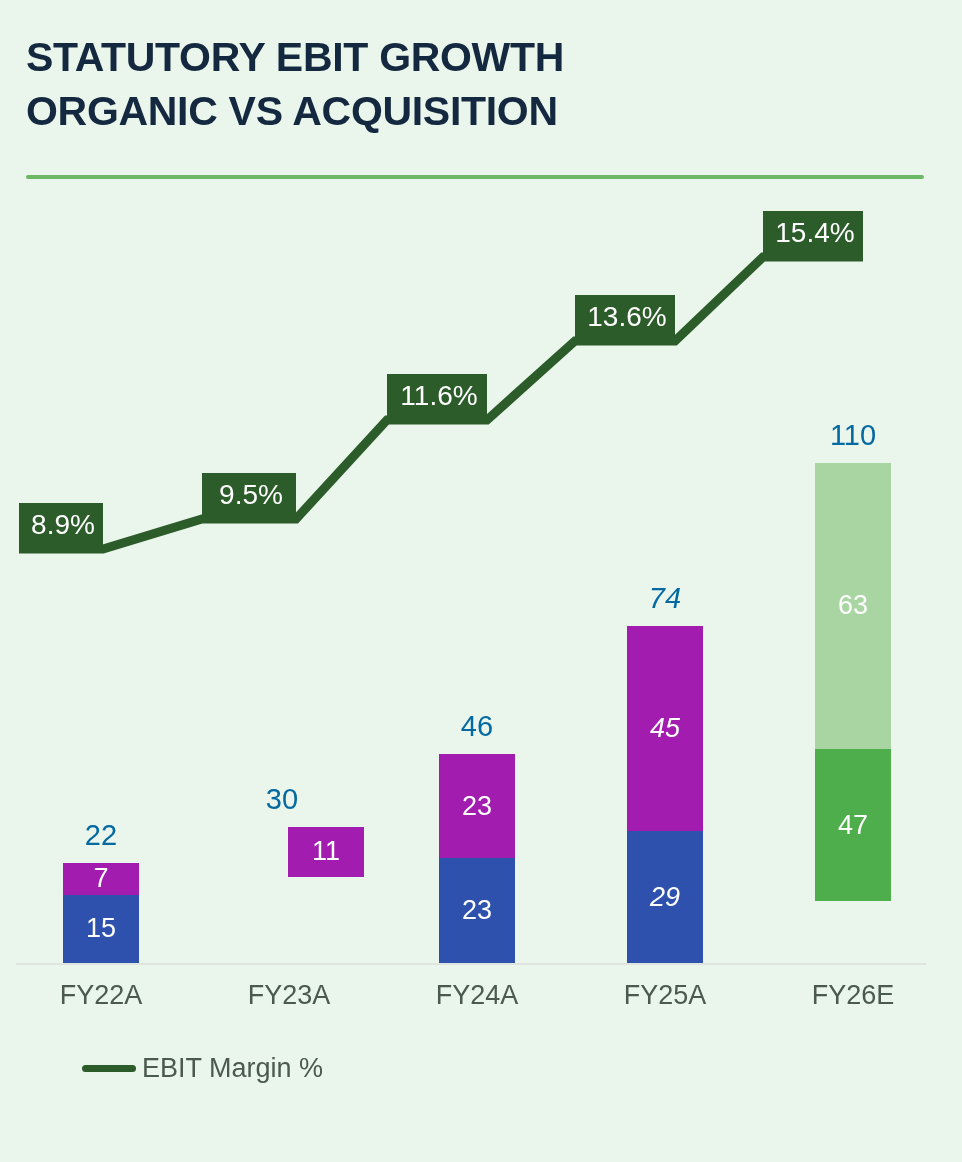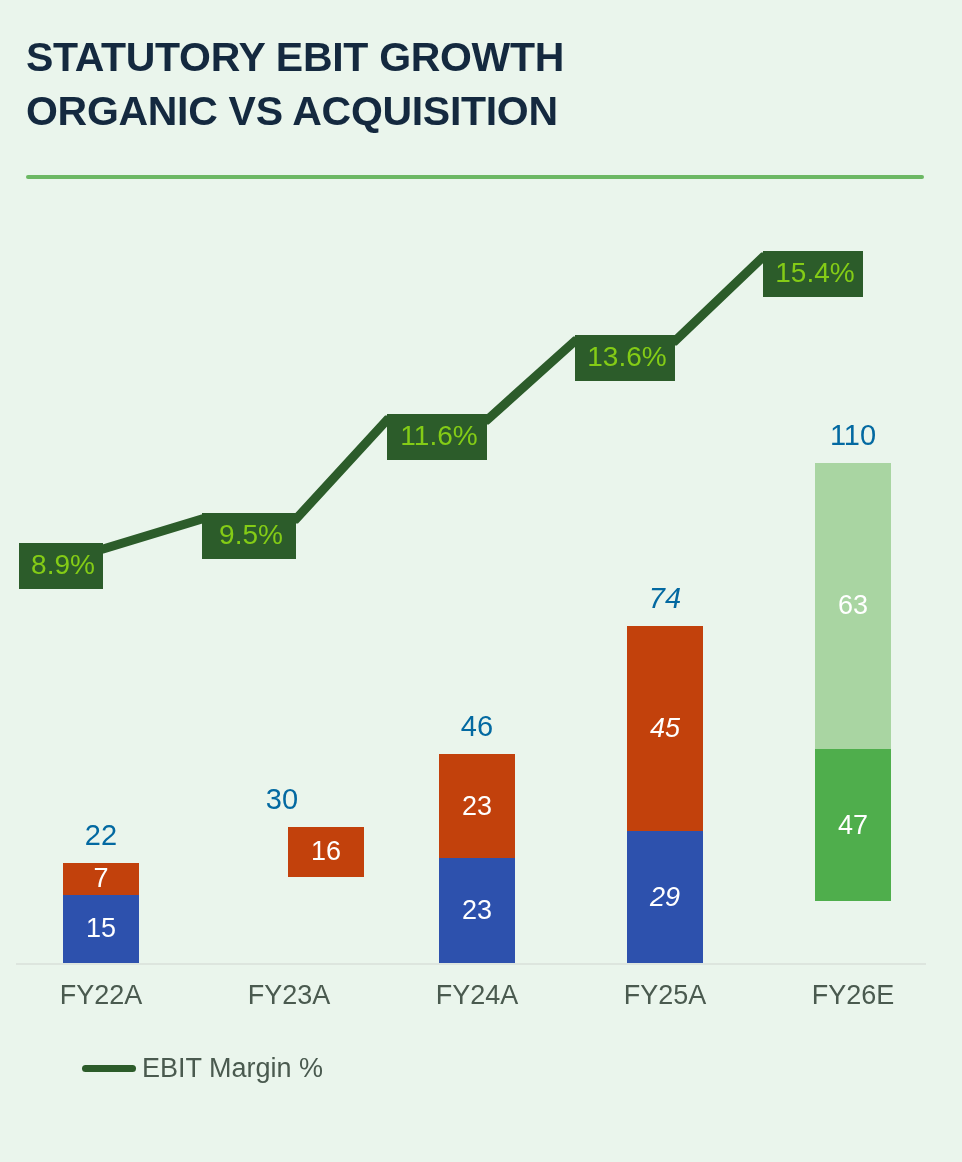--- a/index.html
+++ b/index.html
@@ -72,21 +72,21 @@
     width: 100%;
     display: flex;
     align-items: center;
     justify-content: center;
     color: #ffffff;
     font-size: 27px;
     font-weight: 400;
     box-sizing: border-box;
   }
   .seg-organic { background: #2d51ad; }
-  .seg-acq { background: #c2410c; }
+  .seg-acq { background: #a21caf; }
   .seg-organic-f { background: #4fae4c; }
   .seg-acq-f { background: #a9d5a2; }
   .bar-total {
     position: absolute;
     left: -30px;
     width: 136px;
     text-align: center;
     color: #0369a1;
     font-size: 29px;
     font-weight: 400;
@@ -107,30 +107,29 @@
     position: absolute;
     left: 0;
     top: 0;
     width: 962px;
     height: 1162px;
     pointer-events: none;
   }
   .marker-box {
     position: absolute;
     background: #2c5c2a;
-    color: #84cc16;
+    color: #ffffff;
     font-size: 28px;
     font-weight: 400;
     padding: 6px 8px 8px 12px;
     box-sizing: border-box;
     display: flex;
     align-items: center;
     justify-content: center;
     white-space: nowrap;
-    margin-top: 40px;
   }
 
   
   .legend {
     position: absolute;
     left: 82px;
     top: 1046px;
     width: 860px;
   }
   .legend-row {
@@ -186,21 +185,21 @@
     <div class="axis-line"></div>
 
     <div id="bars">
         <div class="bar-group" style="left: 63px; height: 100.1px;">
           <div class="bar-total" style="top: -44px;">22</div>
           <div class="seg seg-acq" style="height: 31.85px;">7</div>
           <div class="seg seg-organic" style="height: 68.25px;">15</div>
         </div>
         <div class="bar-group" style="left: 244px; height: 136.5px; padding-left: 44px;">
           <div class="bar-total" style="top: -44px;">30</div>
-          <div class="seg seg-acq" style="height: 50.05px;">16</div>
+          <div class="seg seg-acq" style="height: 50.05px;">11</div>
         </div>
         <div class="bar-group" style="left: 439px; height: 209.3px;">
           <div class="bar-total" style="top: -44px;">46</div>
           <div class="seg seg-acq" style="height: 104.65px;">23</div>
           <div class="seg seg-organic" style="height: 104.65px;">23</div>
         </div>
         <div class="bar-group" style="left: 627px; height: 336.7px; font-style: italic;">
           <div class="bar-total" style="top: -44px;">74</div>
           <div class="seg seg-acq" style="height: 204.75px;">45</div>
           <div class="seg seg-organic" style="height: 131.95px;">29</div>

